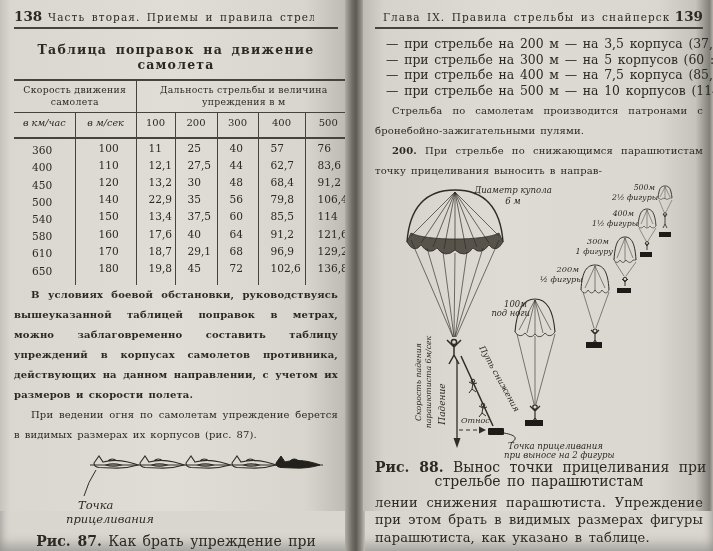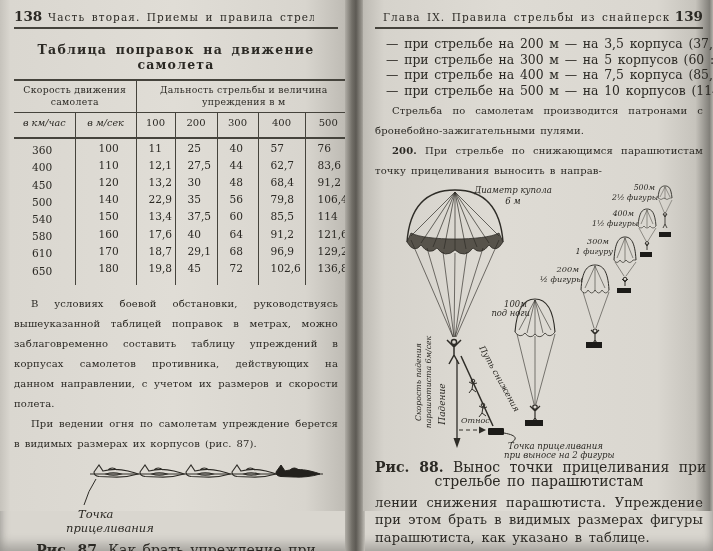--- a/index.html
+++ b/index.html
@@ -38,21 +38,21 @@
   tbody td:nth-child(2){padding-left:23px;}
   tbody td:nth-child(2){border-right-width:1.4px;}
   tbody td:last-child{border-right:none;}
   tbody.first td:first-child{padding-top:5px;}
   .tailb td{height:8px;border-right:1px solid #45433c;}
   .tailb td:nth-child(2){border-right-width:1.4px;}
   .tailb td:last-child{border-right:none;}
 
   .body{font-size:10px;line-height:20px;text-align:justify;margin:0;word-spacing:1.6px;letter-spacing:.15px;}
   .ind{text-indent:17px;}
-  .mt{margin-top:9px;}
+  .mt{font-weight:bold;}
   .b{font-weight:bold;}
   .caption{font-size:14px;line-height:13.2px;text-align:center;margin:1px 0 6px;word-spacing:2px;}
   .caption .l1{white-space:nowrap;}
   .cap88 .l1{word-spacing:5px;}
   .bullets{margin:7px 0 3px;}
   .bullet-line{font-size:12.4px;line-height:15.6px;padding-left:11px;word-spacing:1.8px;white-space:nowrap;}
   .cont{font-size:13px;line-height:17.6px;word-spacing:2.2px;margin-top:3px;}
   figure{margin:0;}
   .fig87{display:block;margin:5px auto 0;}
   .fig88{display:block;margin:1px 0 0 2px;}

